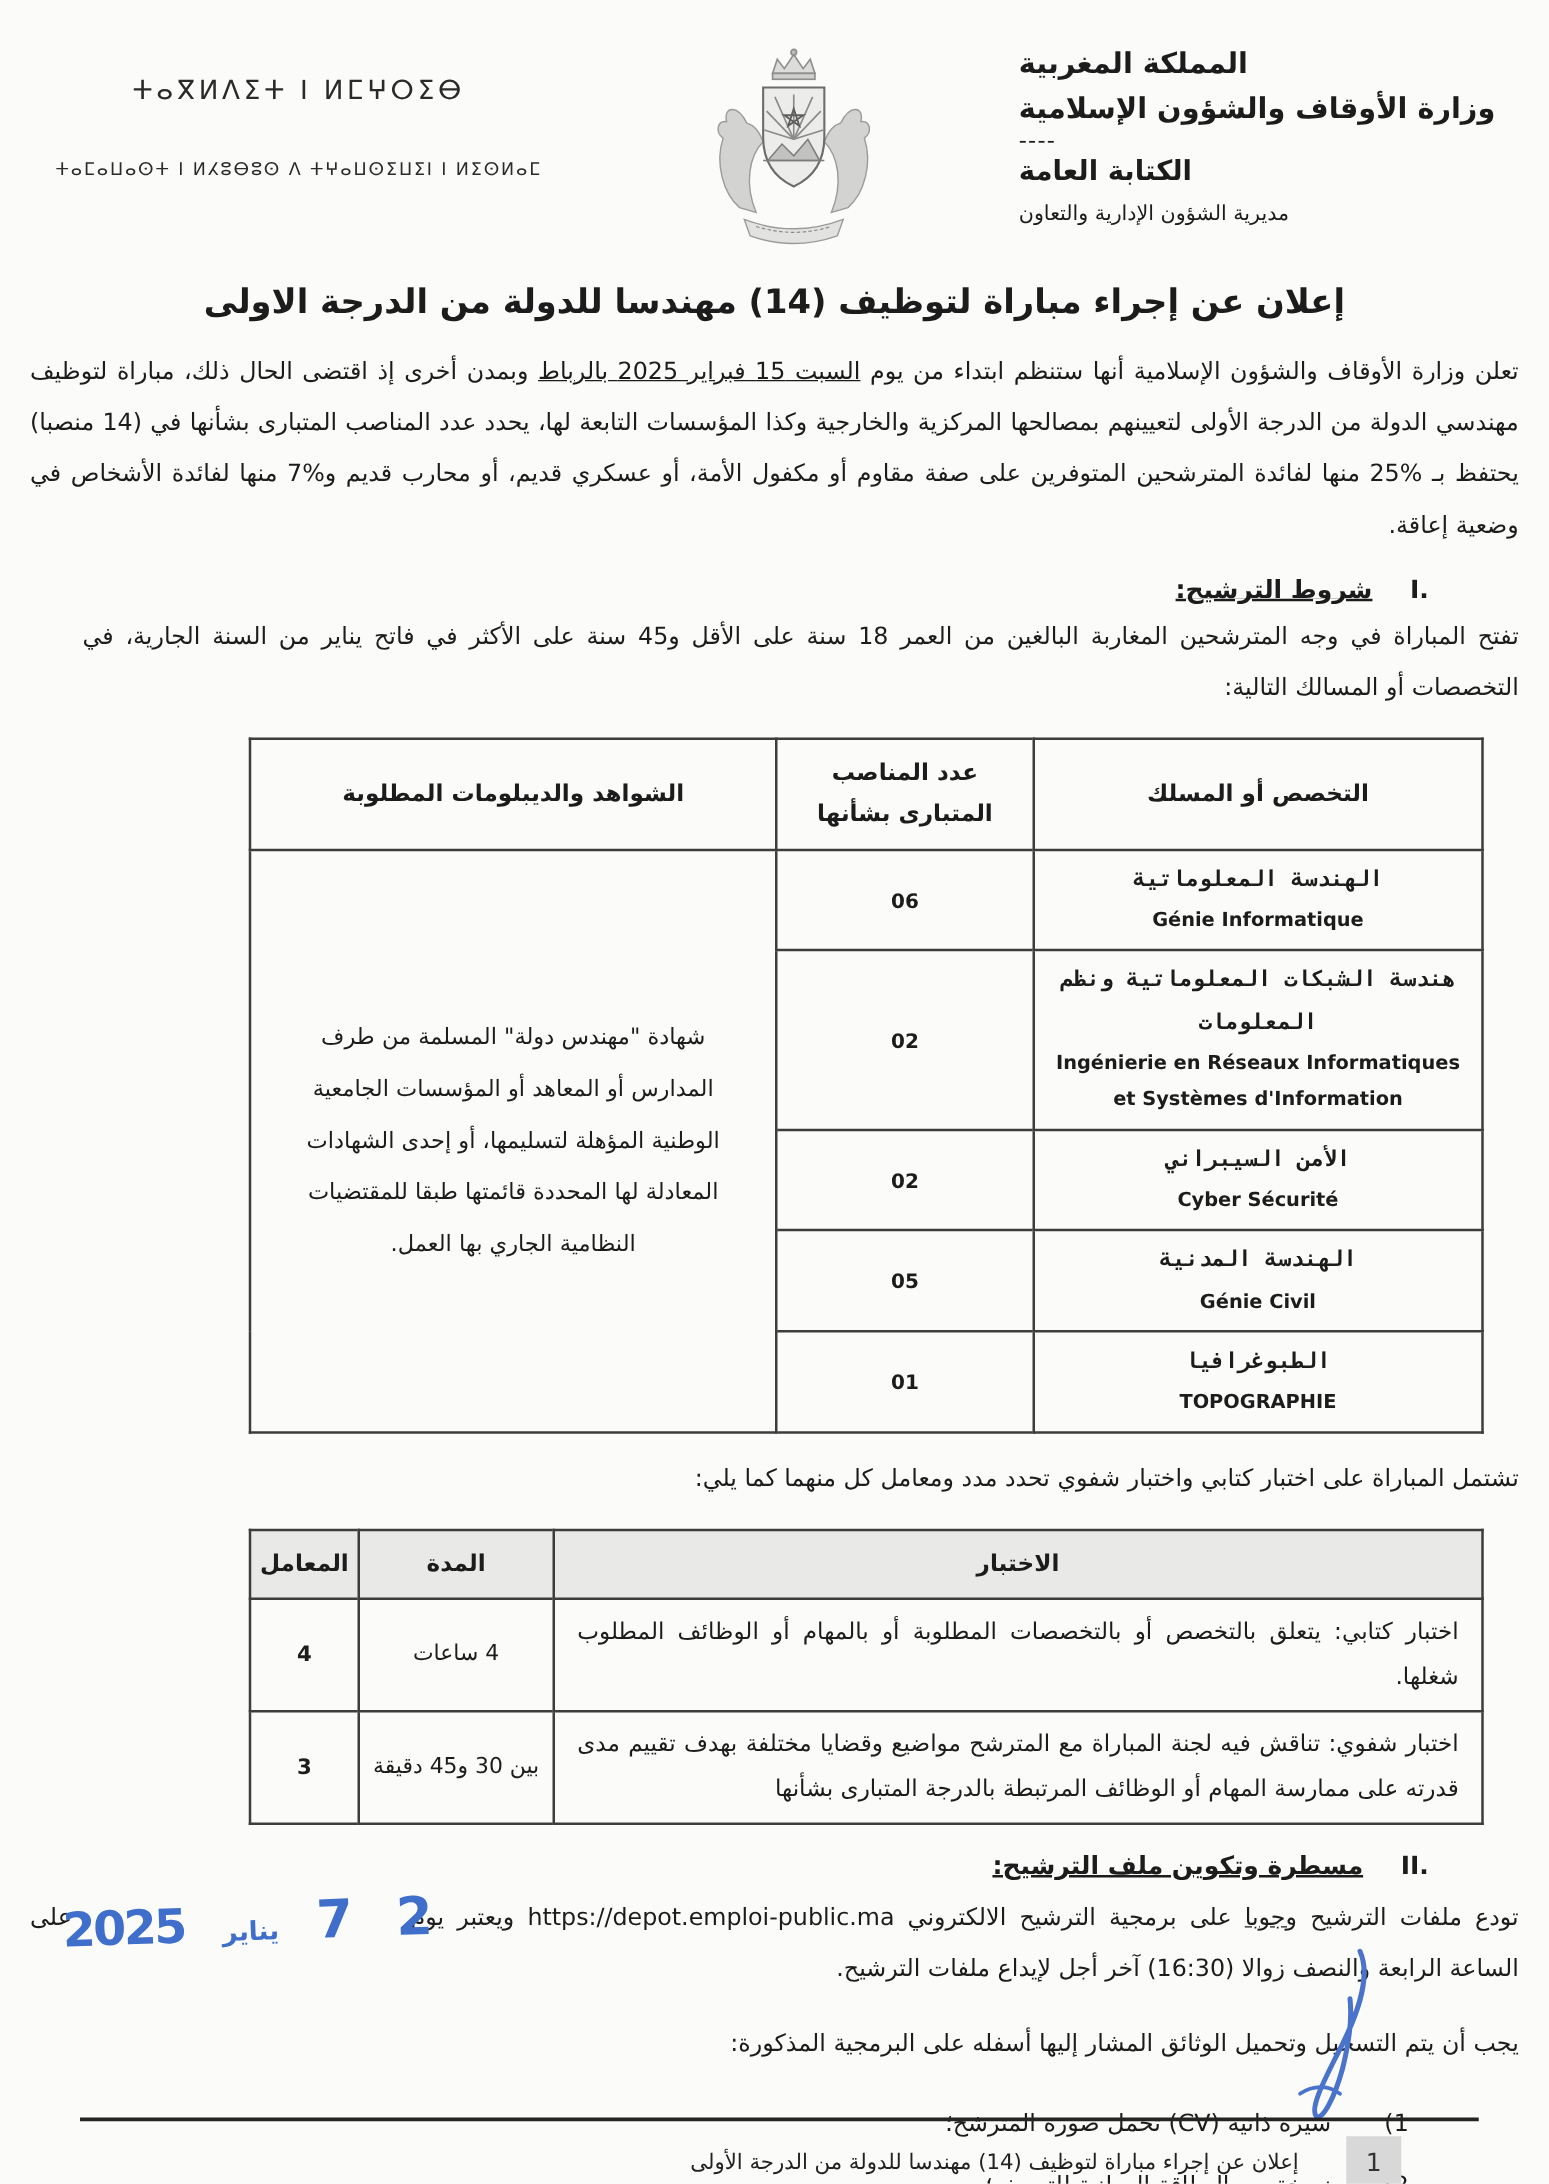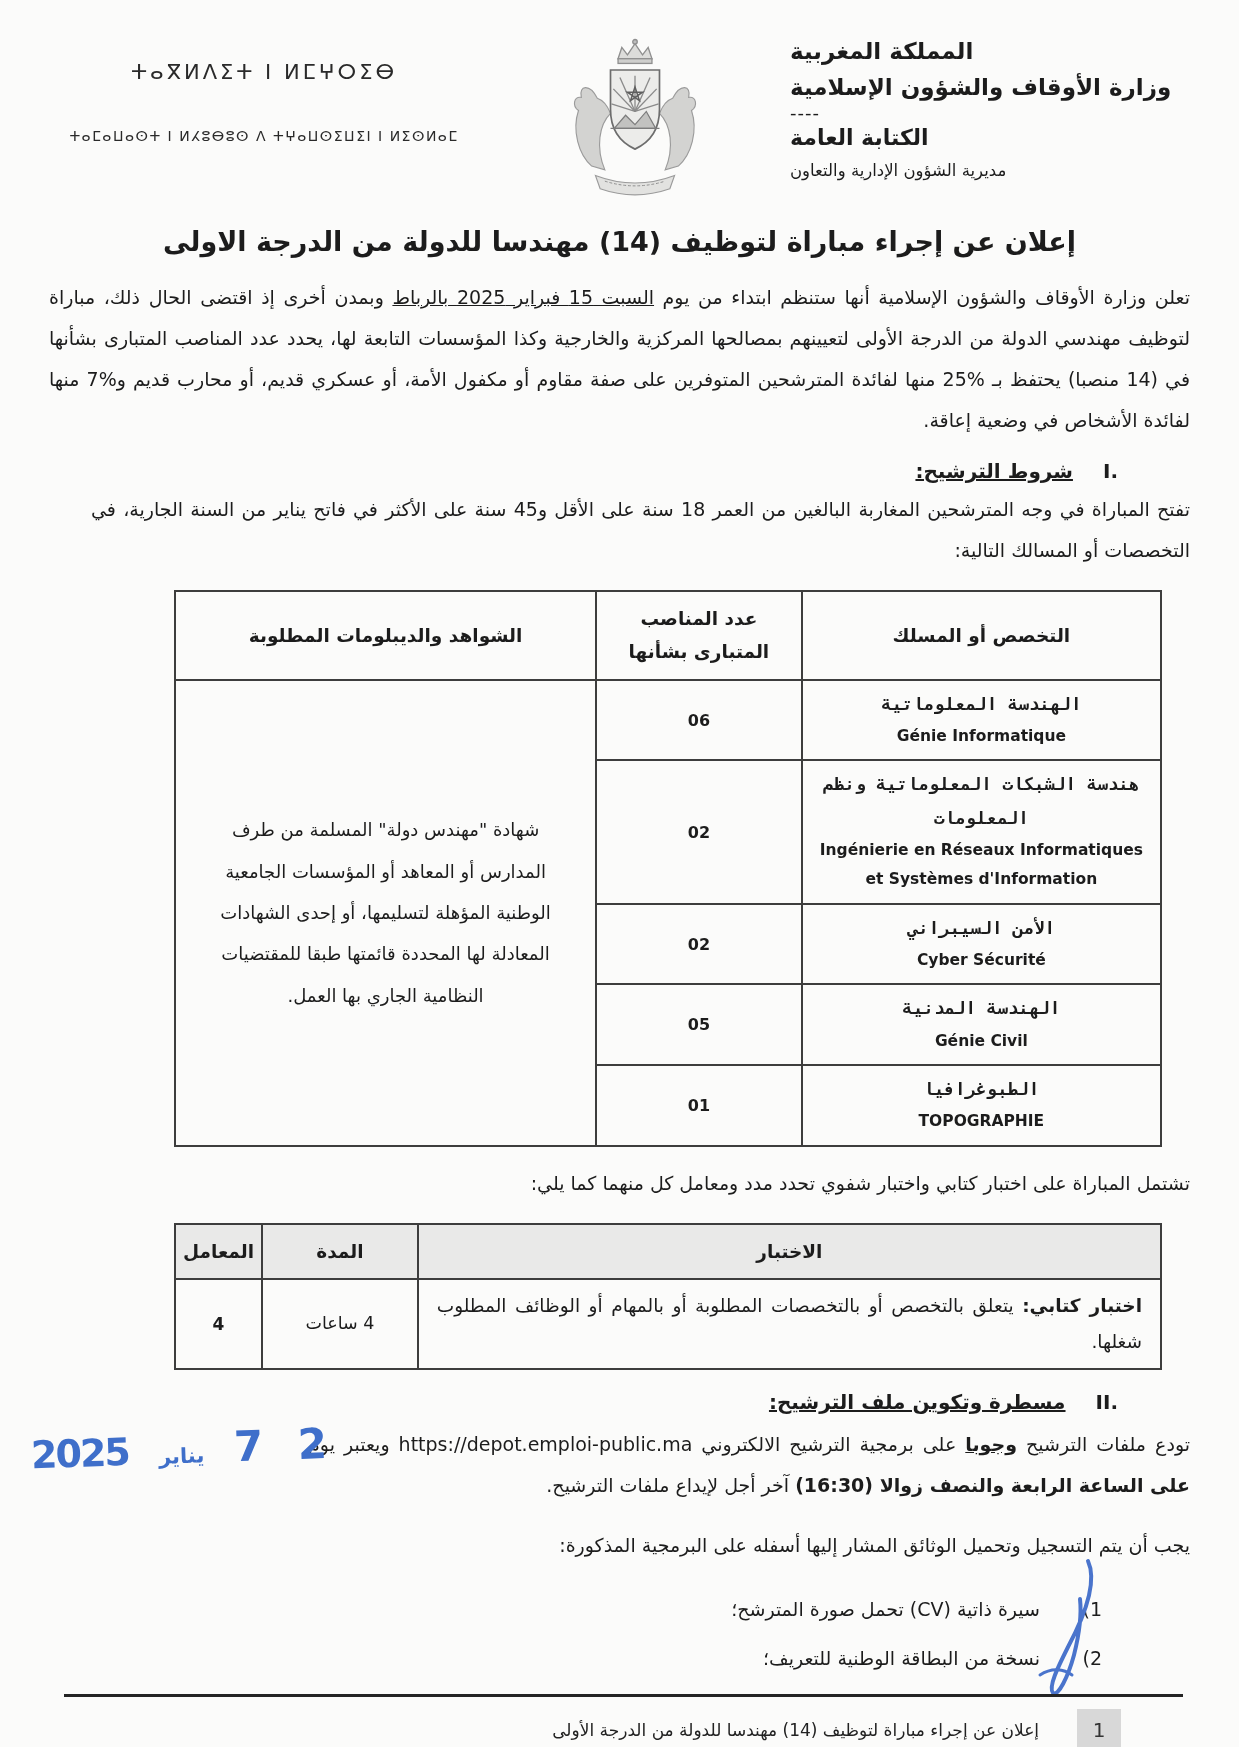--- a/index.html
+++ b/index.html
@@ -1,42 +1,42 @@
 <!DOCTYPE html>
 <html lang="ar"><head>
 <meta charset="utf-8">
 <style>
   html,body{margin:0;padding:0;}
   body{
     width:1239px;height:1747px;background:#fbfbfa;
     font-family:"DejaVu Sans", sans-serif;color:#1c1c1c;
     position:relative;overflow:hidden;
   }
-  .page{position:absolute;inset:0;padding:34px 49px 0;box-sizing:border-box;}
+  .page{position:absolute;inset:0;padding:34px 24px 0;box-sizing:border-box;}
 
   
   .header{display:flex;direction:ltr;justify-content:space-between;align-items:flex-start;}
   .tifinagh-block{width:430px;text-align:center;padding-top:26px;color:#2a2a2a;}
   .tifinagh-l1{font-size:21px;letter-spacing:3px;}
   .tifinagh-l2{font-size:14px;letter-spacing:1.5px;margin-top:44px;white-space:nowrap;}
   .crest-wrap{width:150px;display:flex;justify-content:center;padding-top:4px;}
   .ar-header{width:400px;text-align:left;direction:rtl;line-height:1.55;}
   .ar-header .l1,.ar-header .l2{font-weight:bold;font-size:23px;}
   .ar-header .sep{font-size:18px;letter-spacing:1px;line-height:0.9;}
   .ar-header .l3{font-weight:bold;font-size:22px;}
   .ar-header .l4{font-size:16.5px;margin-top:2px;}
 
   
   .doc-title{
     direction:rtl;text-align:center;font-weight:bold;font-size:27px;
     margin-top:26px;letter-spacing:0;
   }
   .para{direction:rtl;text-align:justify;font-size:19px;line-height:2.15;margin-top:14px;}
   .u{text-decoration:underline;}
-  .b{font-weight:bold;}
+  .b{font-weight:normal;}
 
   .section-head{direction:rtl;margin-right:72px;font-size:20px;font-weight:bold;}
   .sec-num{display:inline-block;direction:ltr;margin-left:30px;}
   .sec-title{text-decoration:underline;}
 
   
   table{border-collapse:collapse;direction:rtl;width:988px;margin:14px 28px 0 auto;}
   th,td{border:2px solid #3d3d3d;text-align:center;vertical-align:middle;}
   thead th{font-weight:bold;font-size:18.5px;padding:10px 6px;line-height:1.8;}
   .spec-ar{font-weight:bold;font-size:17.5px;line-height:1.9;font-family:Liberation Mono, monospace;}
@@ -213,20 +213,27 @@
       </tr>
     </thead>
     <tbody>
       <tr>
         <td class="exam-desc">
           <span class="b">اختبار كتابي:</span><span> يتعلق بالتخصص أو بالتخصصات المطلوبة أو بالمهام أو الوظائف المطلوب شغلها.</span>
         </td>
         <td class="exam-dur">4 ساعات</td>
         <td class="exam-coef">4</td>
       </tr>
+      <tr>
+        <td class="exam-desc">
+          <span class="b">اختبار شفوي:</span><span> تناقش فيه لجنة المباراة مع المترشح مواضيع وقضايا مختلفة بهدف تقييم مدى قدرته على ممارسة المهام أو الوظائف المرتبطة بالدرجة المتبارى بشأنها</span>
+        </td>
+        <td class="exam-dur">بين 30 و45 دقيقة</td>
+        <td class="exam-coef">3</td>
+      </tr>
     </tbody>
   </table>
 
   <div class="section-head" style="margin-top:20px;">
     <span class="sec-num">II.</span><span class="sec-title">مسطرة وتكوين ملف الترشيح:</span>
   </div>
 
   <p class="para" style="margin-top:10px;">
     <span>تودع ملفات الترشيح </span><span class="u b">وجوبا</span><span> على برمجية الترشيح الالكتروني </span><span class="url">https://depot.emploi-public.ma</span><span> ويعتبر يوم </span><span class="stamp-gap"><span class="stamp">
           <span class="day">2 7</span>

